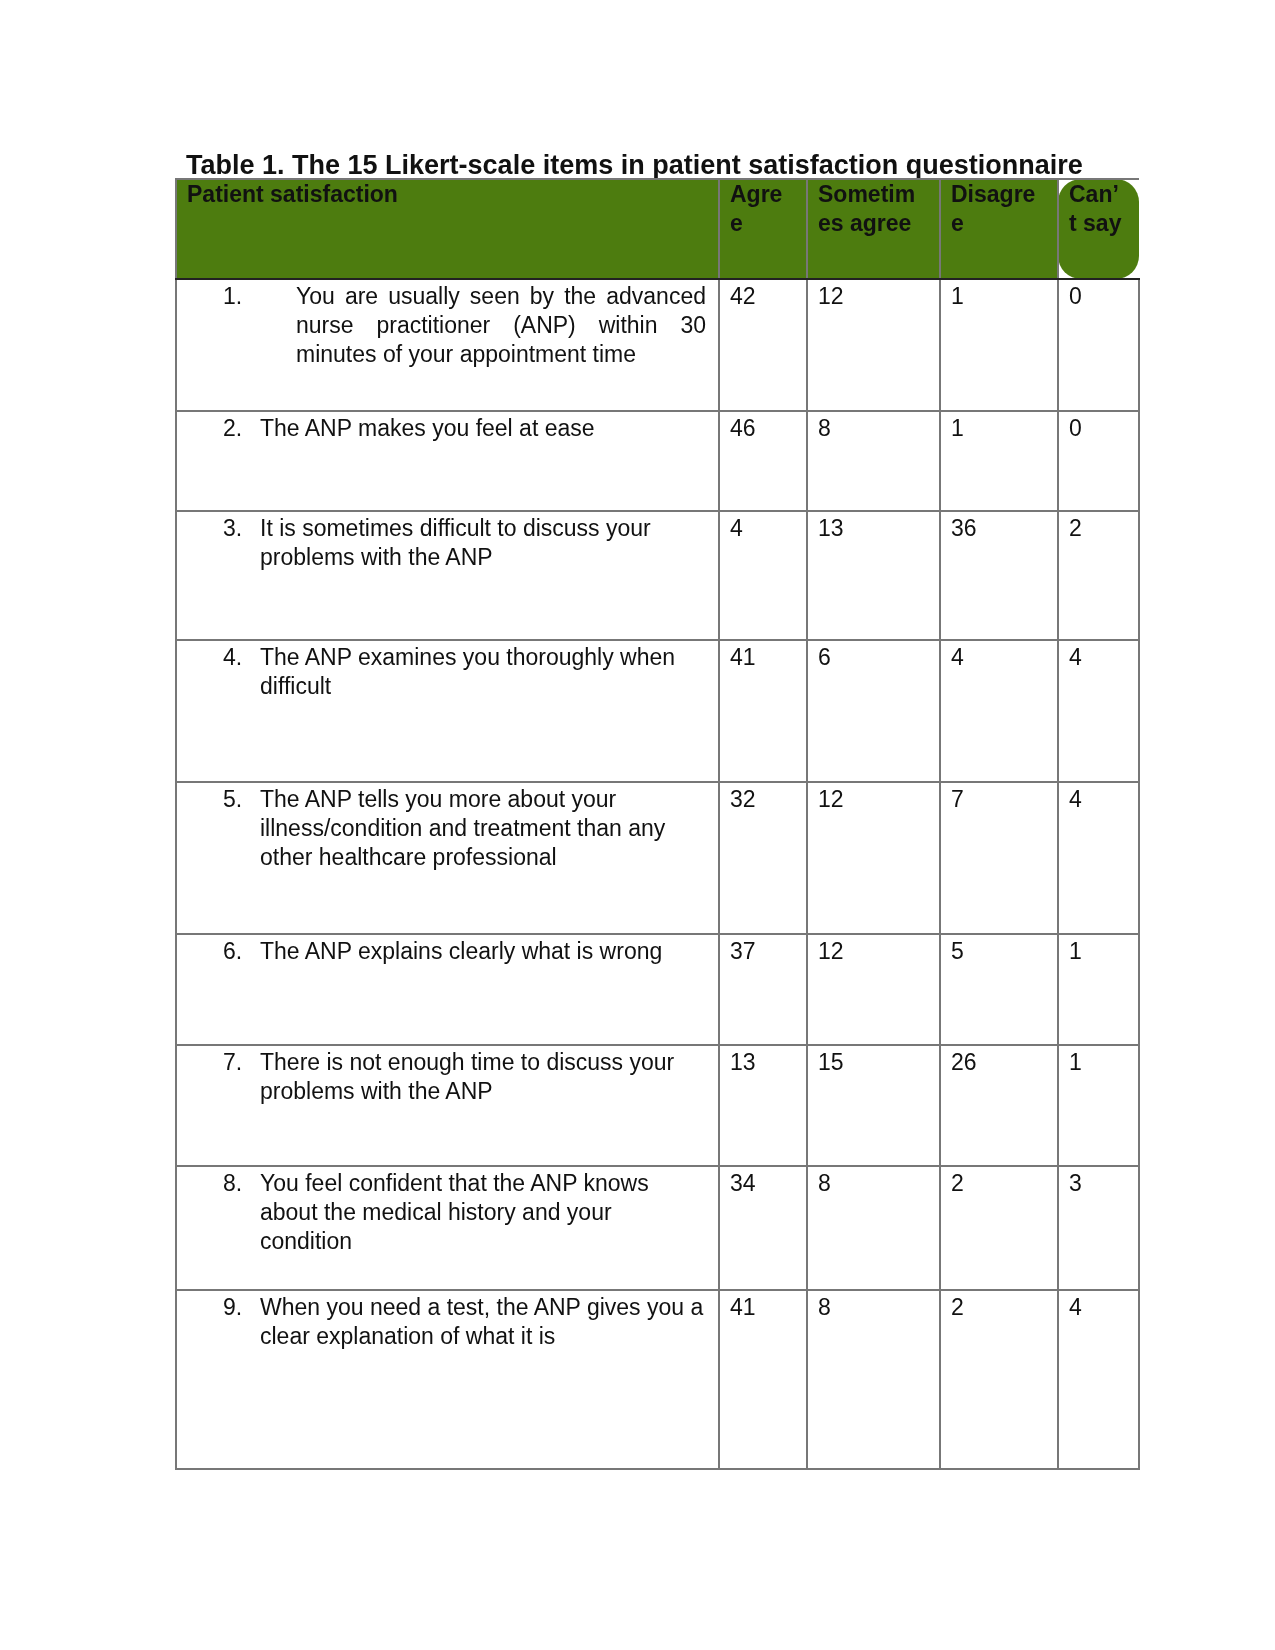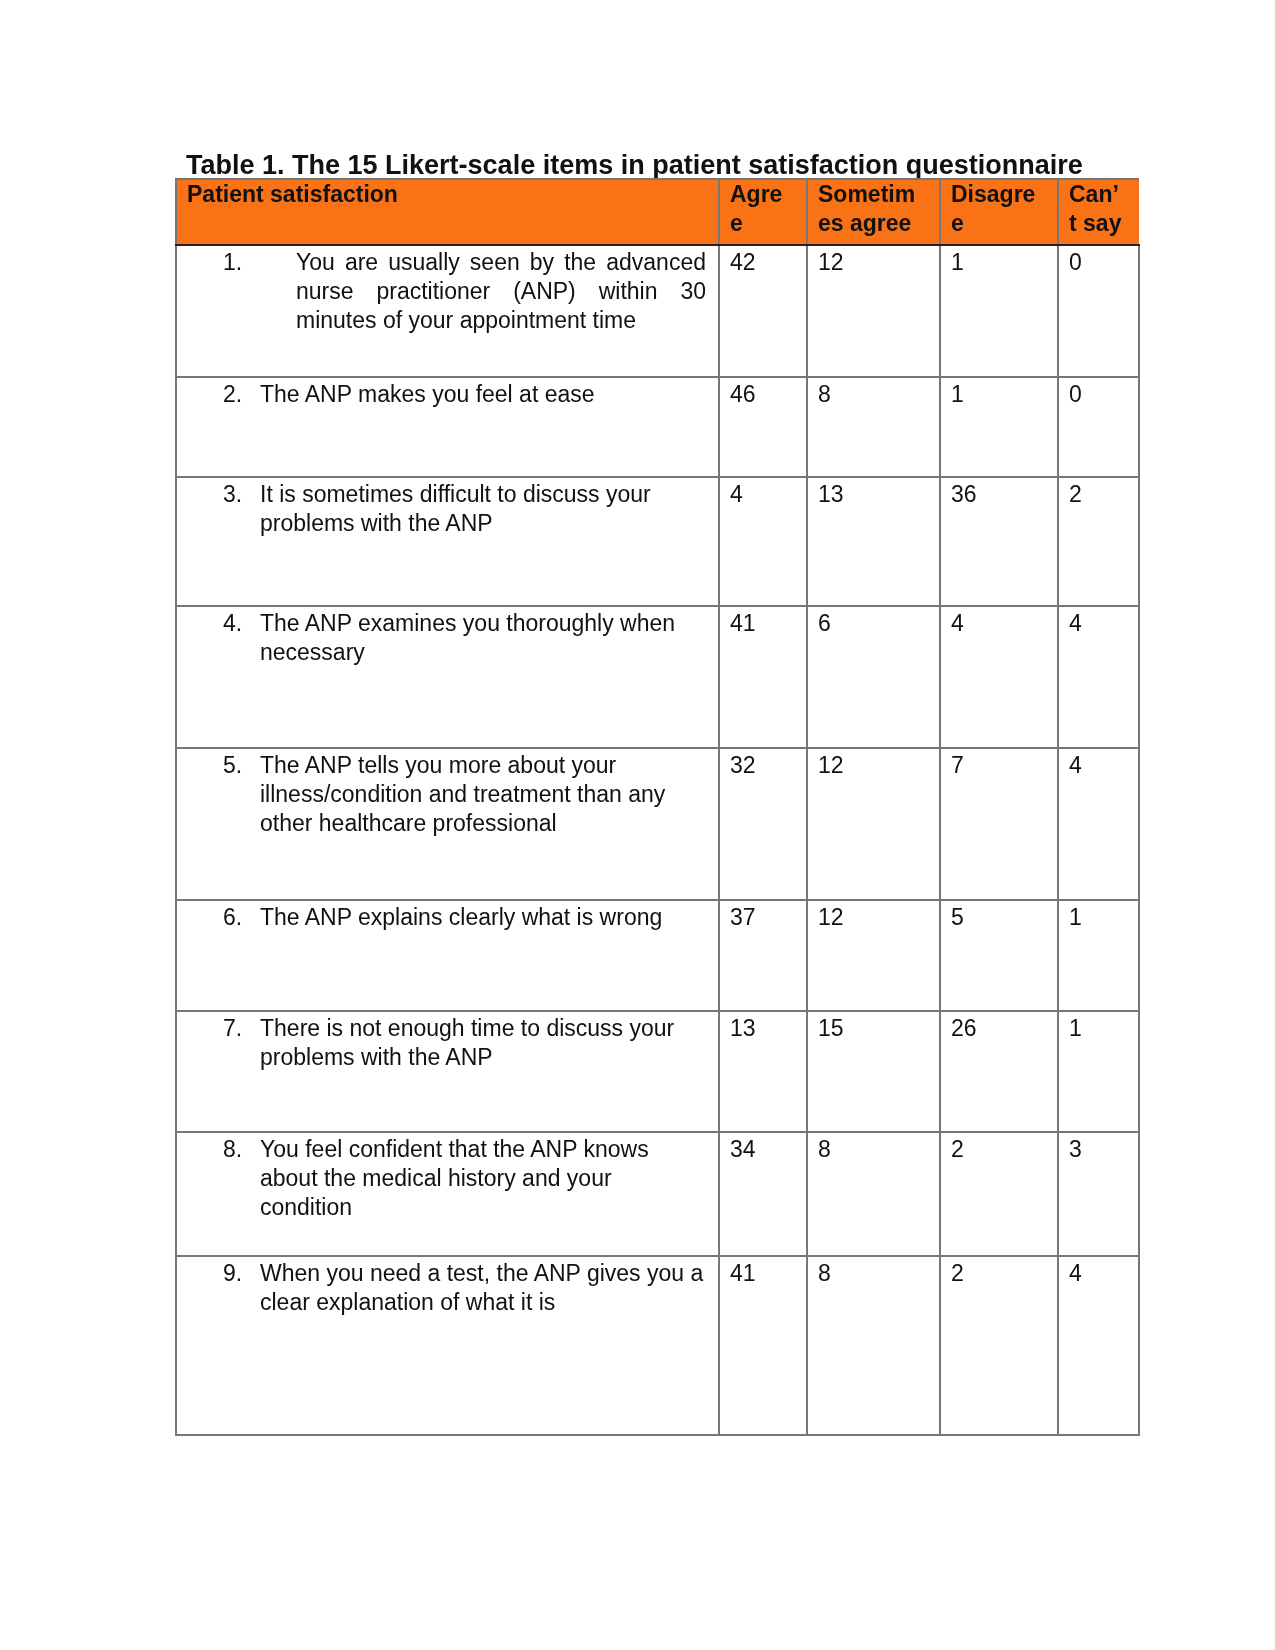--- a/index.html
+++ b/index.html
@@ -4,24 +4,24 @@
 <style>
   html, body { margin: 0; padding: 0; background: #ffffff; }
   body { width: 1275px; height: 1650px; position: relative; overflow: hidden;
          font-family: "Liberation Sans", sans-serif; color: #111; }
   .title { position: absolute; left: 186px; top: 150px; font-size: 27px; font-weight: bold;
            white-space: nowrap; letter-spacing: 0; }
   table { position: absolute; left: 175px; top: 178px; border-collapse: collapse;
           table-layout: fixed; width: 963px; }
   col.c0 { width: 543px; } col.c1 { width: 88px; } col.c2 { width: 133px; }
   col.c3 { width: 118px; } col.c4 { width: 81px; }
-  th { background: #f97316; text-align: left; vertical-align: top; font-weight: bold;
-       font-size: 23px; line-height: 29px; padding: 0 10px; height: 66px; box-sizing: border-box;
+  th { background: #4d7c0f; text-align: left; vertical-align: top; font-weight: bold;
+       font-size: 23px; line-height: 29px; padding: 0 10px; height: 100px; box-sizing: border-box;
        border-left: 2px solid #777; border-top: 2px solid #777; border-bottom: 2px solid #222; }
-  th.last { border-right: none; }
+  th.last { border-right: none; border-radius: 23px; }
   td { vertical-align: top; font-size: 23px; line-height: 29px; padding: 2px 10px 0 10px;
        border-left: 2px solid #777; border-right: 2px solid #777; border-bottom: 2px solid #777;
        box-sizing: border-box; }
   td.num { border-left: 1.5px solid #333; margin-top: 36px; }
   td.q { padding-left: 46px; padding-right: 12px; }
   .qwrap { display: flex; }
   .qnum { width: 37px; flex: none; }
   .qtext { flex: 1; }
   .justify { text-align: justify; text-align-last: left; margin-left: 36px; }
 </style>
@@ -81,21 +81,21 @@
         </td>
         <td class="num">4</td>
         <td class="num">13</td>
         <td class="num">36</td>
         <td class="num">2</td>
       </tr>
       <tr style="height: 142px;">
         <td class="q">
           <div class="qwrap">
             <span class="qnum">4.</span>
-            <span class="qtext">The ANP examines you thoroughly when necessary</span>
+            <span class="qtext">The ANP examines you thoroughly when difficult</span>
           </div>
         </td>
         <td class="num">41</td>
         <td class="num">6</td>
         <td class="num">4</td>
         <td class="num">4</td>
       </tr>
       <tr style="height: 152px;">
         <td class="q">
           <div class="qwrap">

